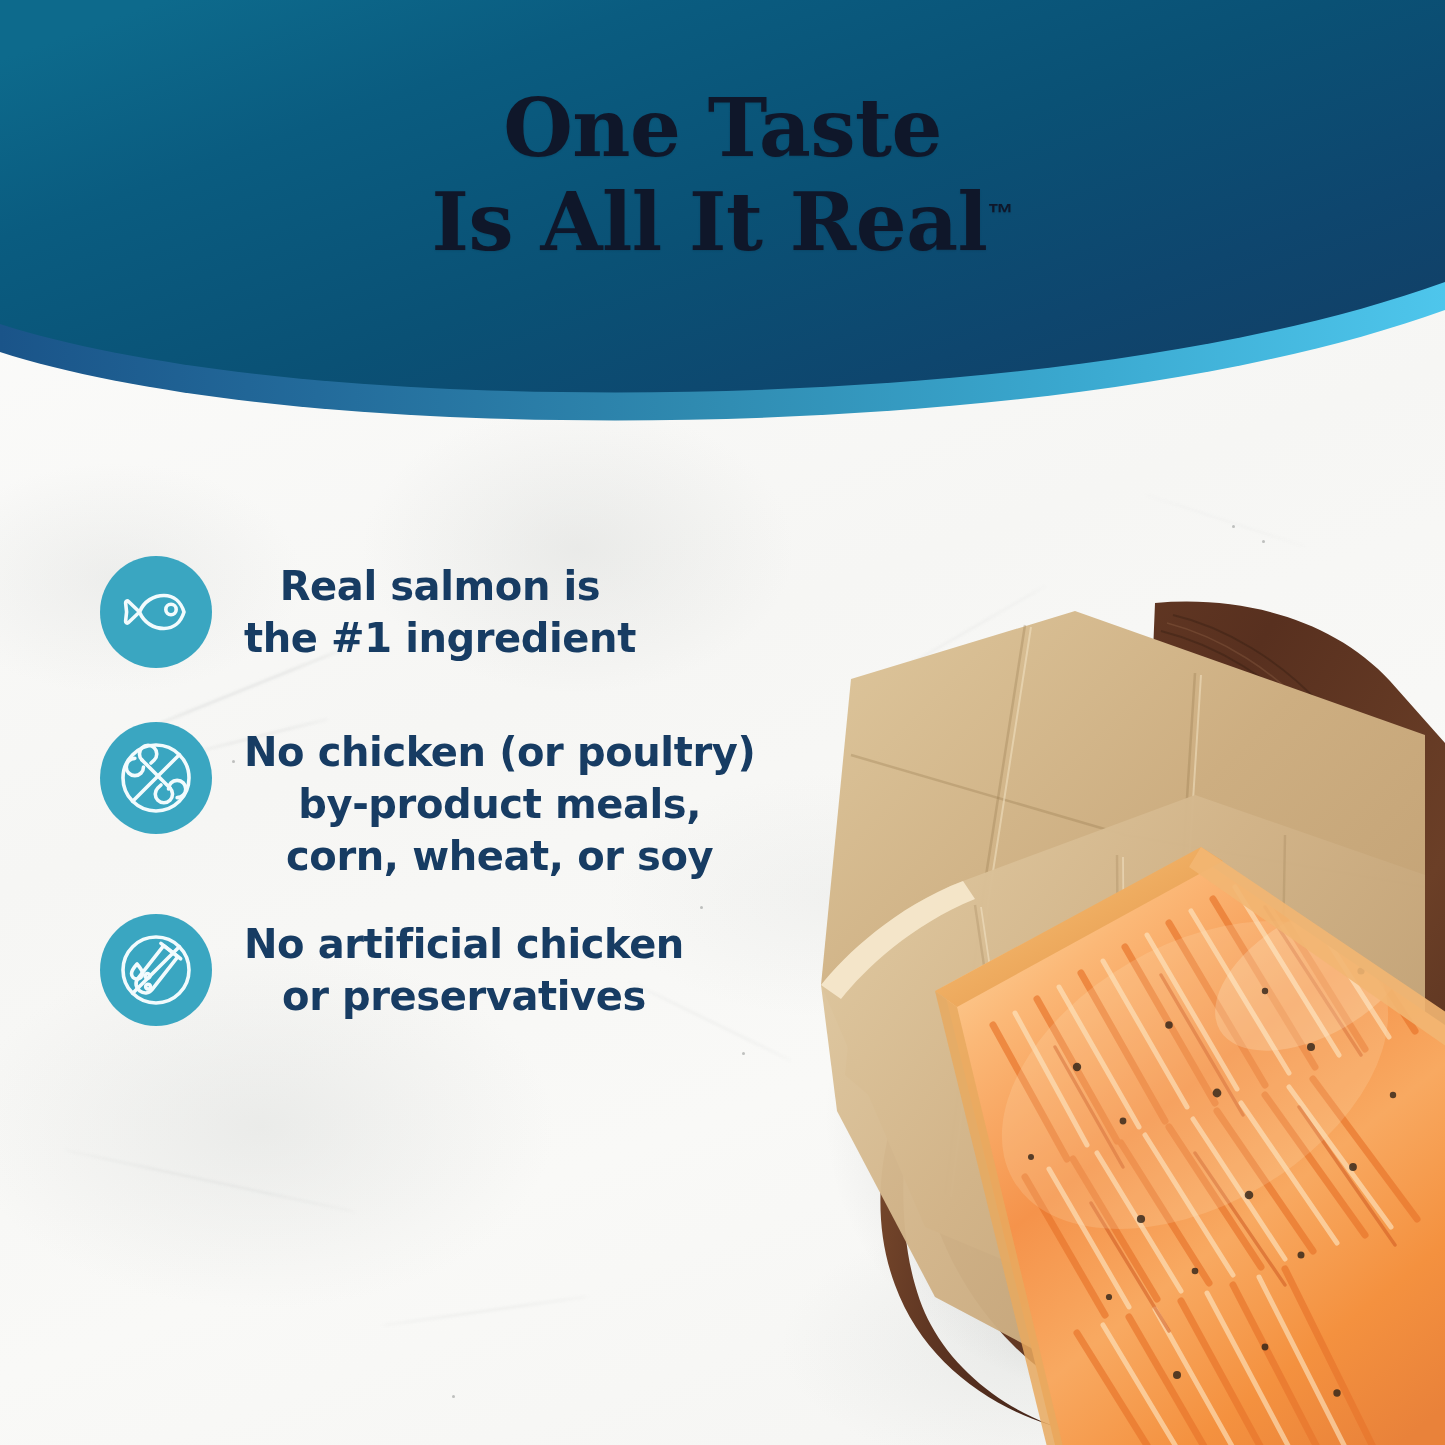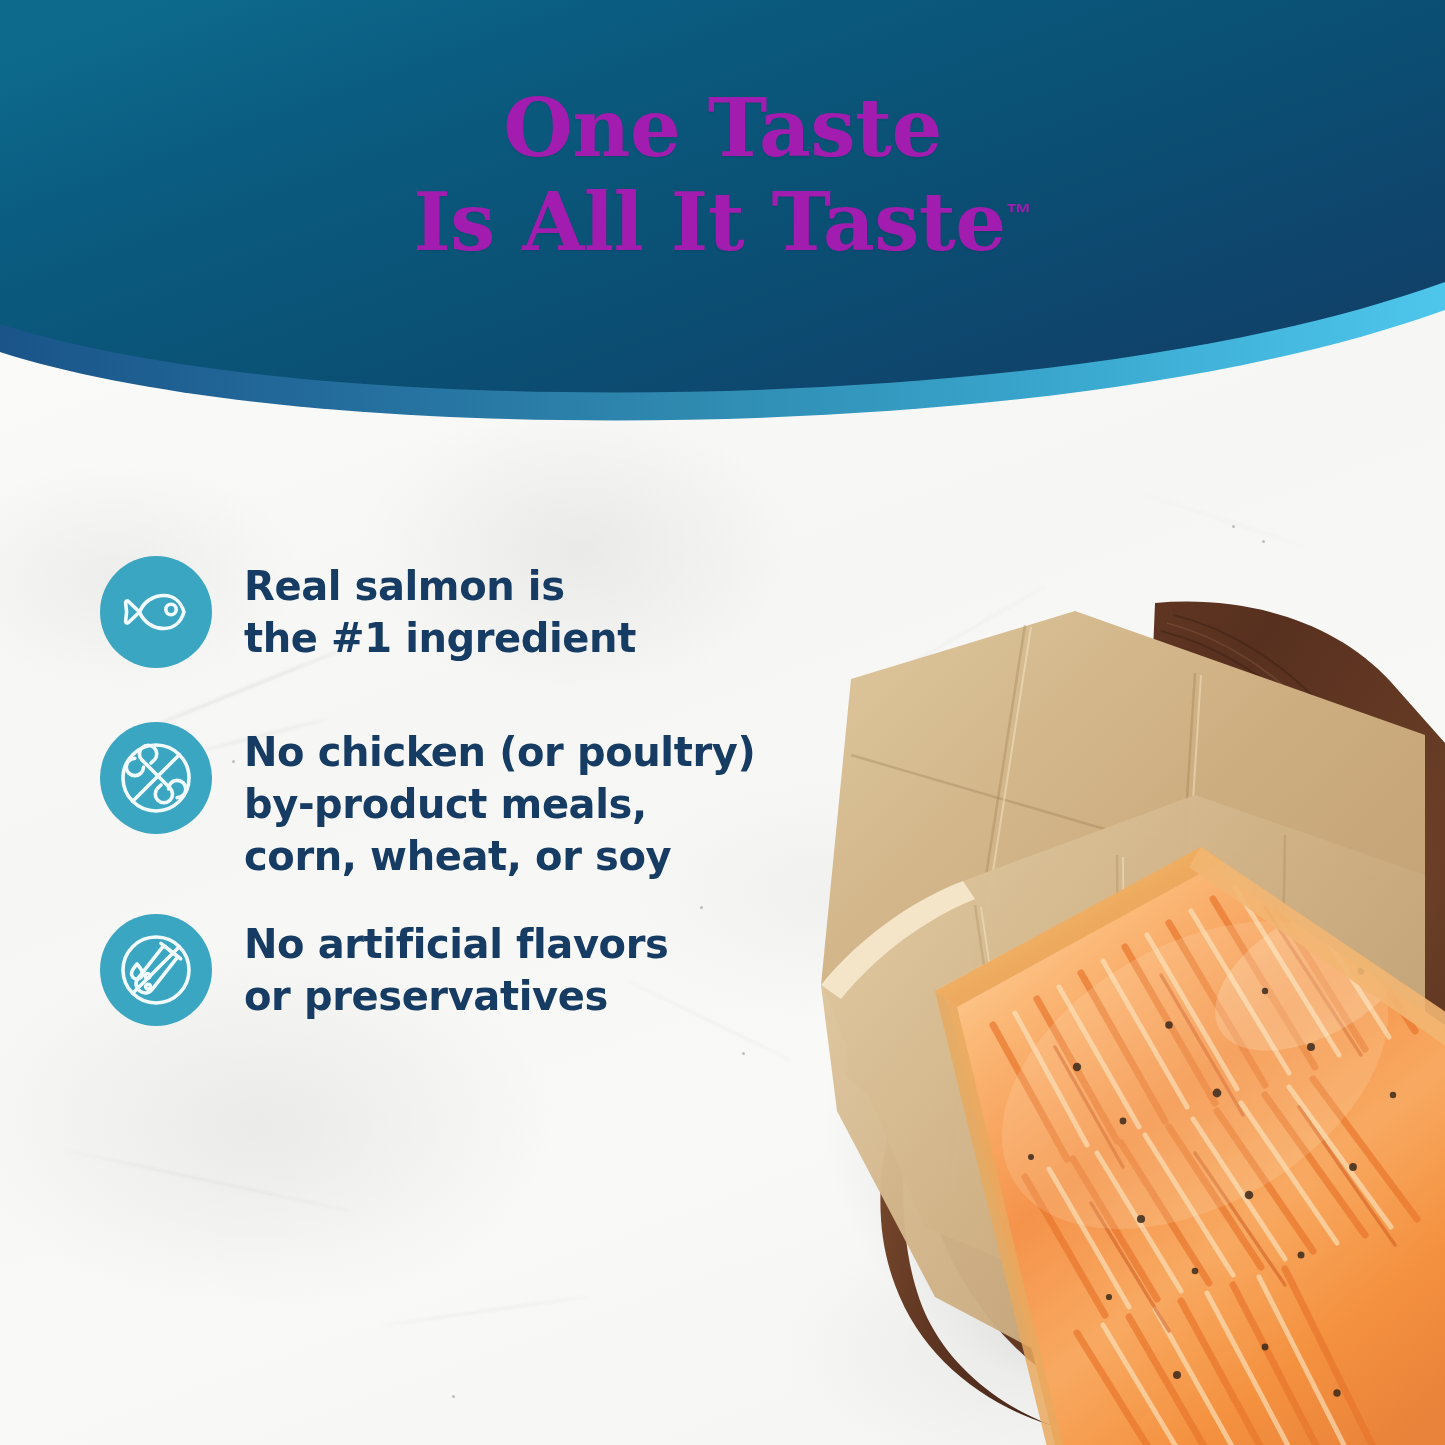--- a/index.html
+++ b/index.html
@@ -68,21 +68,21 @@
 
   .headline {
     position: absolute;
     left: 0; top: 0;
     width: 1445px;
     text-align: center;
     z-index: 6;
     pointer-events: none;
   }
   .headline .line {
-    color: #a21caf;
+    color: #0f172a;
     font-family: "DejaVu Serif", "Liberation Serif", serif;
     font-weight: 700;
     letter-spacing: -0.5px;
     line-height: 1.02;
     text-shadow: 0 1px 2px rgba(0,0,0,0.10);
   }
   .headline .line1 {
     font-size: 80px;
     padding-top: 88px;
   }
@@ -130,20 +130,21 @@
 
   .bullet-text {
     color: #173c63;
     font-family: "DejaVu Sans", "Liberation Sans", sans-serif;
     font-size: 40px;
     font-weight: 700;
     line-height: 1.30;
     letter-spacing: -0.4px;
     padding-top: 4px;
     white-space: pre-line;
+    text-align: center;
   }
 
   
   .bullet.b1 { margin-top: 0; }
   .bullet.b2 { margin-bottom: 32px; }
 
   
   .photo {
     position: absolute;
     right: 0;
@@ -395,21 +396,21 @@
       </defs>
 
       <path d="M0,0 L1445,0 L1445,310 C1180,406 760,432 430,416 C250,407 100,384 0,352 Z" fill="url(#stripeGrad)"></path>
 
       <path d="M0,0 L1445,0 L1445,282 C1180,378 760,404 430,388 C250,379 100,356 0,324 Z" fill="url(#hdrGrad)"></path>
     </svg>
   </div>
 
   <div class="headline">
     <div class="line line1">One Taste</div>
-    <div class="line line2"><span>Is All It Taste</span><span class="tm">™</span></div>
+    <div class="line line2"><span>Is All It Real</span><span class="tm">™</span></div>
   </div>
 
   <div class="bullets">
 
     <div class="bullet b1">
       <div class="icon-circle">
         <svg width="74" height="74" viewBox="0 0 74 74" fill="none" stroke="#f2fbfd" stroke-width="3.6" stroke-linecap="round" stroke-linejoin="round">
           <path d="M20.5,37 C25,26 35,20.5 45,20.5 C55,20.5 62,27 65,37 C62,47 55,53.5 45,53.5 C35,53.5 25,48 20.5,37 Z"></path>
           <path d="M20.5,37 L9.5,26.5 C8.2,25.3 6.5,26.2 6.6,27.9 L7.6,37 L6.6,46.1 C6.5,47.8 8.2,48.7 9.5,47.5 Z"></path>
           <circle cx="52" cy="34.5" r="5.2"></circle>
@@ -453,19 +454,19 @@
             <circle cx="44" cy="58" r="2.4"></circle>
           </g>
 
           <path d="M21,34 C21,34 15.5,40.2 15.5,43.6 C15.5,46.6 17.9,49 21,49
                    C24.1,49 26.5,46.6 26.5,43.6 C26.5,40.2 21,34 21,34 Z"></path>
 
           <circle cx="40" cy="40" r="33"></circle>
           <path d="M16.7,63.3 L63.3,16.7"></path>
         </svg>
       </div>
-      <div class="bullet-text">No artificial flavors
+      <div class="bullet-text">No artificial chicken
 or preservatives</div>
     </div>
 
   </div>
 
 </div>
 
 </body></html>

